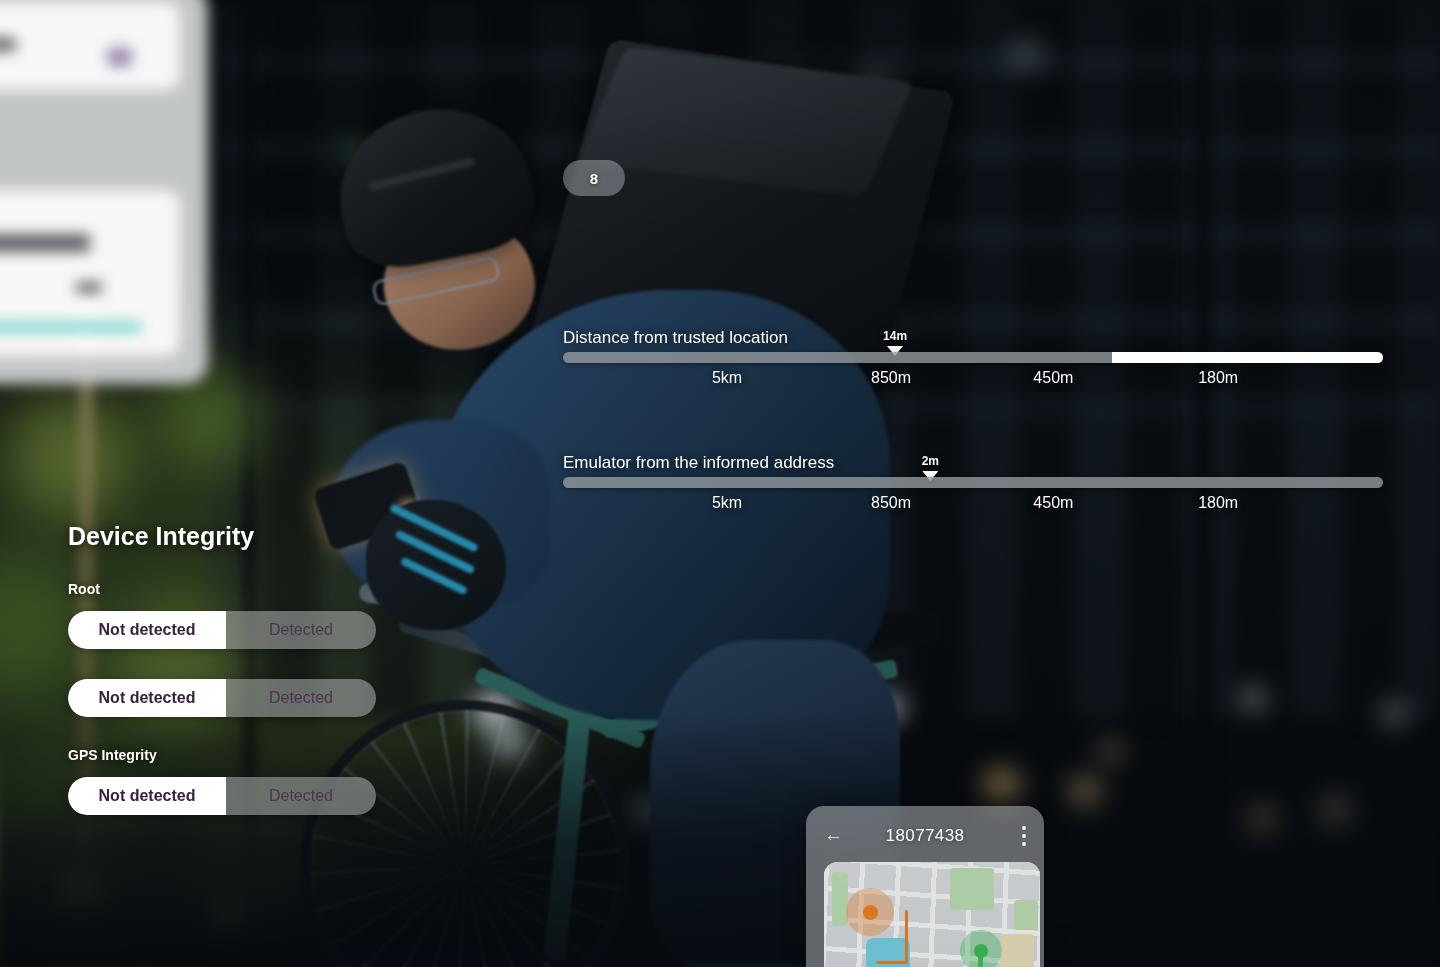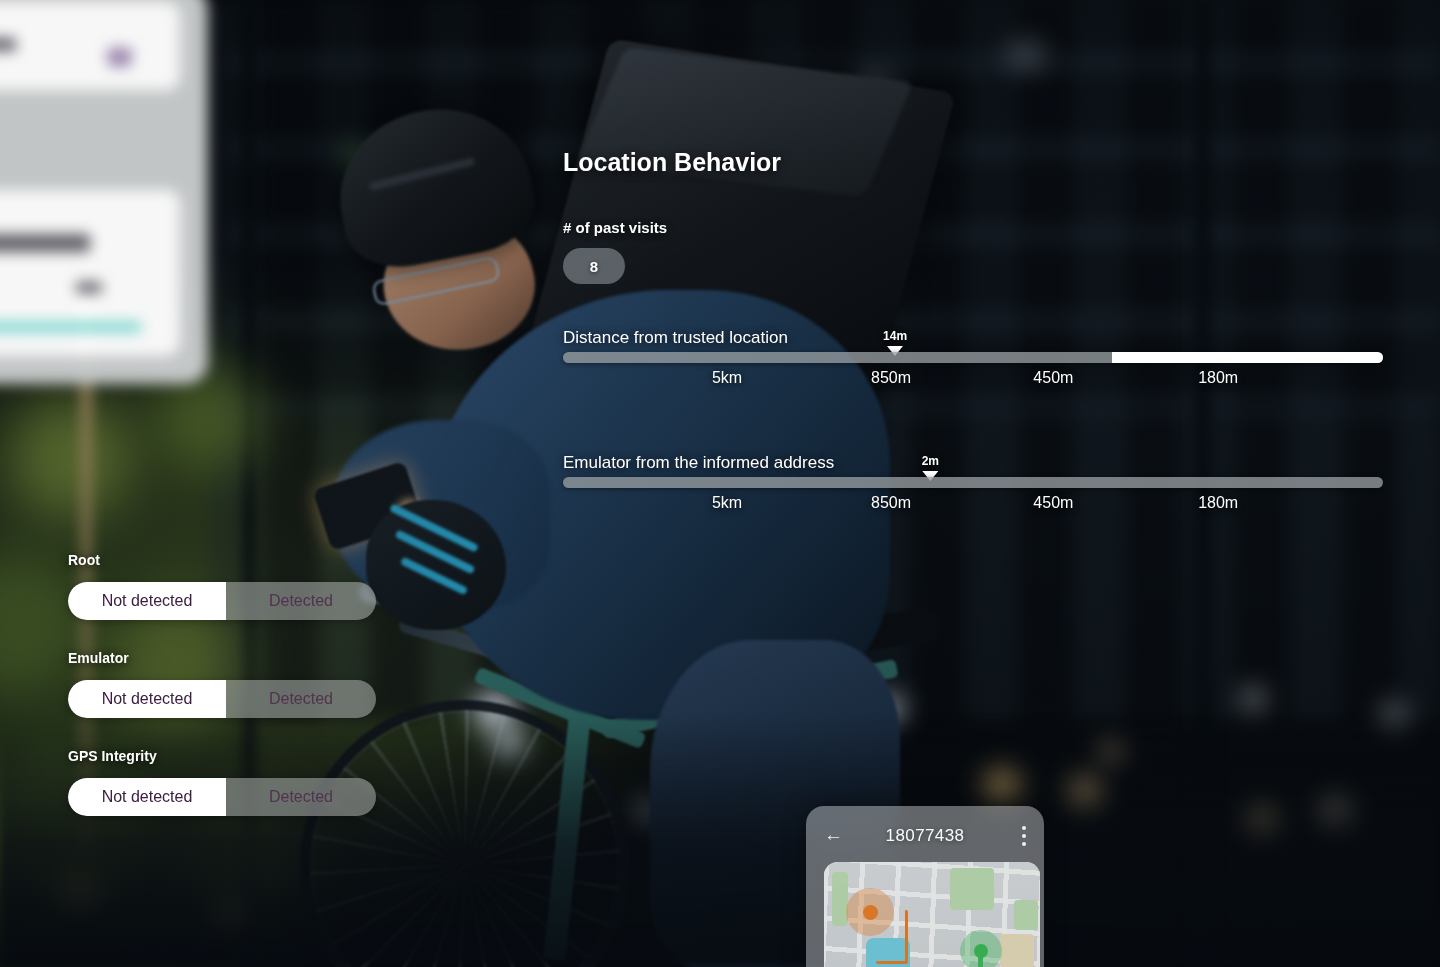--- a/index.html
+++ b/index.html
@@ -237,20 +237,21 @@
     backdrop-filter:blur(3px);
     box-shadow:0 2px 9px rgba(0,0,0,.3);
   }
   .seg .opt{
     display:flex; align-items:center; justify-content:center;
     font-size:16px; white-space:nowrap;
   }
   .seg .opt.on{
     flex:0 0 158px; background:#fff; color:#3b2040;
     border-radius:19px 0 0 19px;
+    font-weight:bold;
   }
   .seg .opt.off{
     flex:1; color:#51334f;
   }
 
   
   #phone-card{
     position:absolute; left:-54px; top:-14px; width:262px; height:398px;
     filter:blur(7px); opacity:.97;
   }
@@ -401,22 +402,20 @@
     </div>
     <div class="c2">
 
       <div class="sk" style="left:18px;top:44px;width:146px;height:18px;"></div>
       <div class="sk" style="left:150px;top:92px;width:26px;height:11px;"></div>
       <div class="sk teal" style="left:26px;top:132px;width:190px;height:10px;border-radius:5px;"></div>
     </div>
   </div>
 
   <div id="location-behavior">
-    <div class="lb-title">Location Behavior</div>
-    <div class="visits-label"># of past visits</div>
     <div class="visits-pill">8</div>
   </div>
 
   <div class="slider-block" style="top:308px;text-decoration:underline;">
     <div class="slider-head">
       <div class="sl-label">Distance from trusted location</div>
       <div class="marker" id="m0" style="left: 40.5%;">
         <span class="mval">14m</span>
         <span class="mcaret"></span>
       </div>
@@ -445,31 +444,31 @@
     </div>
     <div class="ticks">
       <span style="left:20%">5km</span>
       <span style="left:40%">850m</span>
       <span style="left:59.8%">450m</span>
       <span style="left:79.9%">180m</span>
     </div>
   </div>
 
   <div id="device-integrity">
+    <div class="di-title">Device Integrity</div>
 
     <div class="di-row">
       <div class="di-name">Root</div>
       <div class="seg">
         <div class="opt on">Not detected</div>
         <div class="opt off">Detected</div>
       </div>
     </div>
 
     <div class="di-row">
-      <div class="di-name">Emulator</div>
       <div class="seg">
         <div class="opt on">Not detected</div>
         <div class="opt off">Detected</div>
       </div>
     </div>
 
     <div class="di-row">
       <div class="di-name">GPS Integrity</div>
       <div class="seg">
         <div class="opt on">Not detected</div>

